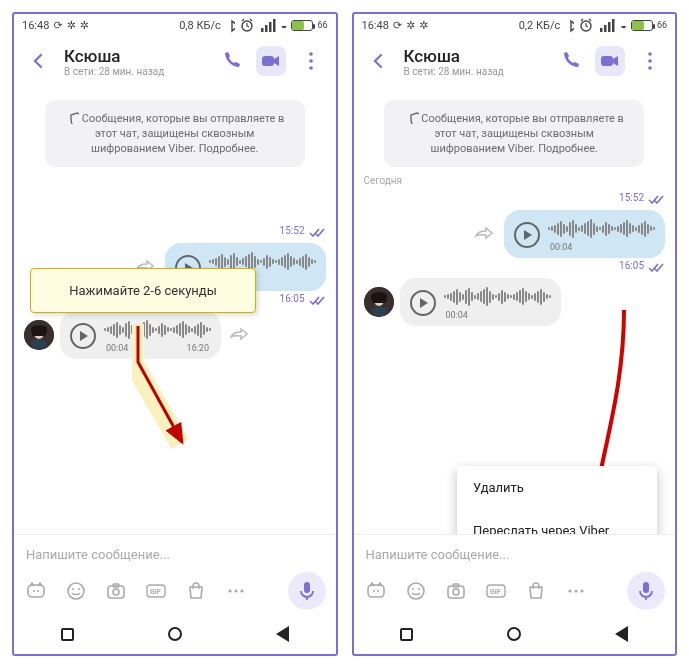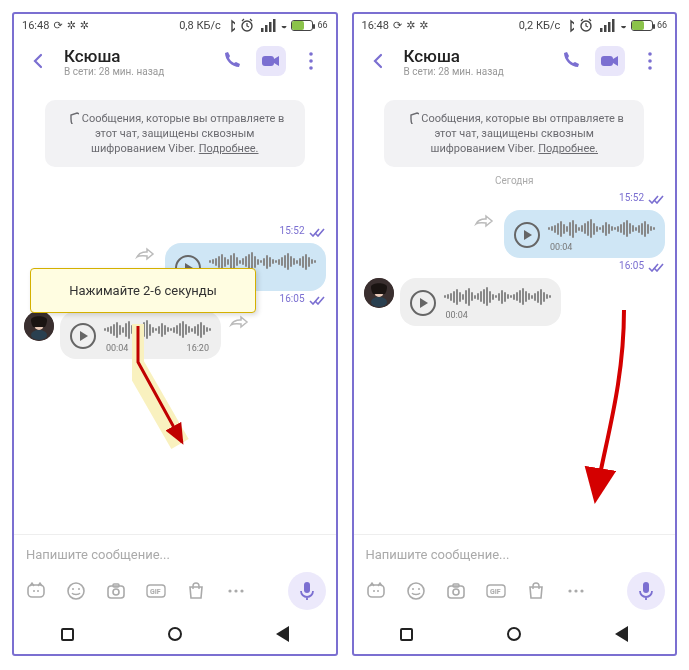--- a/index.html
+++ b/index.html
@@ -60,24 +60,24 @@
     margin:6px auto;
     width: 260px;
     background:#f2f2f4;
     border-radius:10px;
     padding:10px 12px;
     font-size:11px;
     color:#6b6b70;
     text-align:center;
     line-height:1.35;
   }
-  .enc-notice .more { text-decoration:underline; cursor:pointer; }
-  .date-sep { text-align:center; font-size:10px; color:#aaa; margin:8px 0 4px; }
-  
-  .row { display:flex; align-items:flex-start; gap:6px; margin:6px 0; }
+  .enc-notice .more { cursor:pointer; }
+  .date-sep { text-align:left; font-size:10px; color:#aaa; margin:8px 0 4px; }
+  
+  .row { display:flex; align-items:center; gap:6px; margin:6px 0; }
   .row.out { justify-content:flex-end; }
   .bubble {
     border-radius:16px;
     padding:8px 10px 6px;
     display:flex;
     align-items:center;
     gap:8px;
     position:relative;
   }
   .bubble.out { background:#cfe6f5; }
@@ -706,20 +706,22 @@
               <span style="height: 3px;"></span>
             </div>
           <div class="meta">
               <span>00:04</span>
             </div>
         </div>
       </div>
     </div>
 
     <div class="ctx-menu">
+      <div class="ctx-item">Удалить</div>
+      <div class="ctx-item">Переслать через Viber</div>
     </div>
 
     <svg class="red-arrow" style="top:220px; left:230px" width="70" height="200">
       <defs>
           <marker id="ah2" markerWidth="10" markerHeight="10" refX="7" refY="4" orient="auto">
             <path d="M0 0L9 4L0 8z" fill="#d40000"></path>
           </marker>
         </defs>
       <path d="M40 4 C40 80 20 140 12 190" stroke="#d40000" stroke-width="4" fill="none" marker-end="url(#ah2)"></path>
     </svg>

